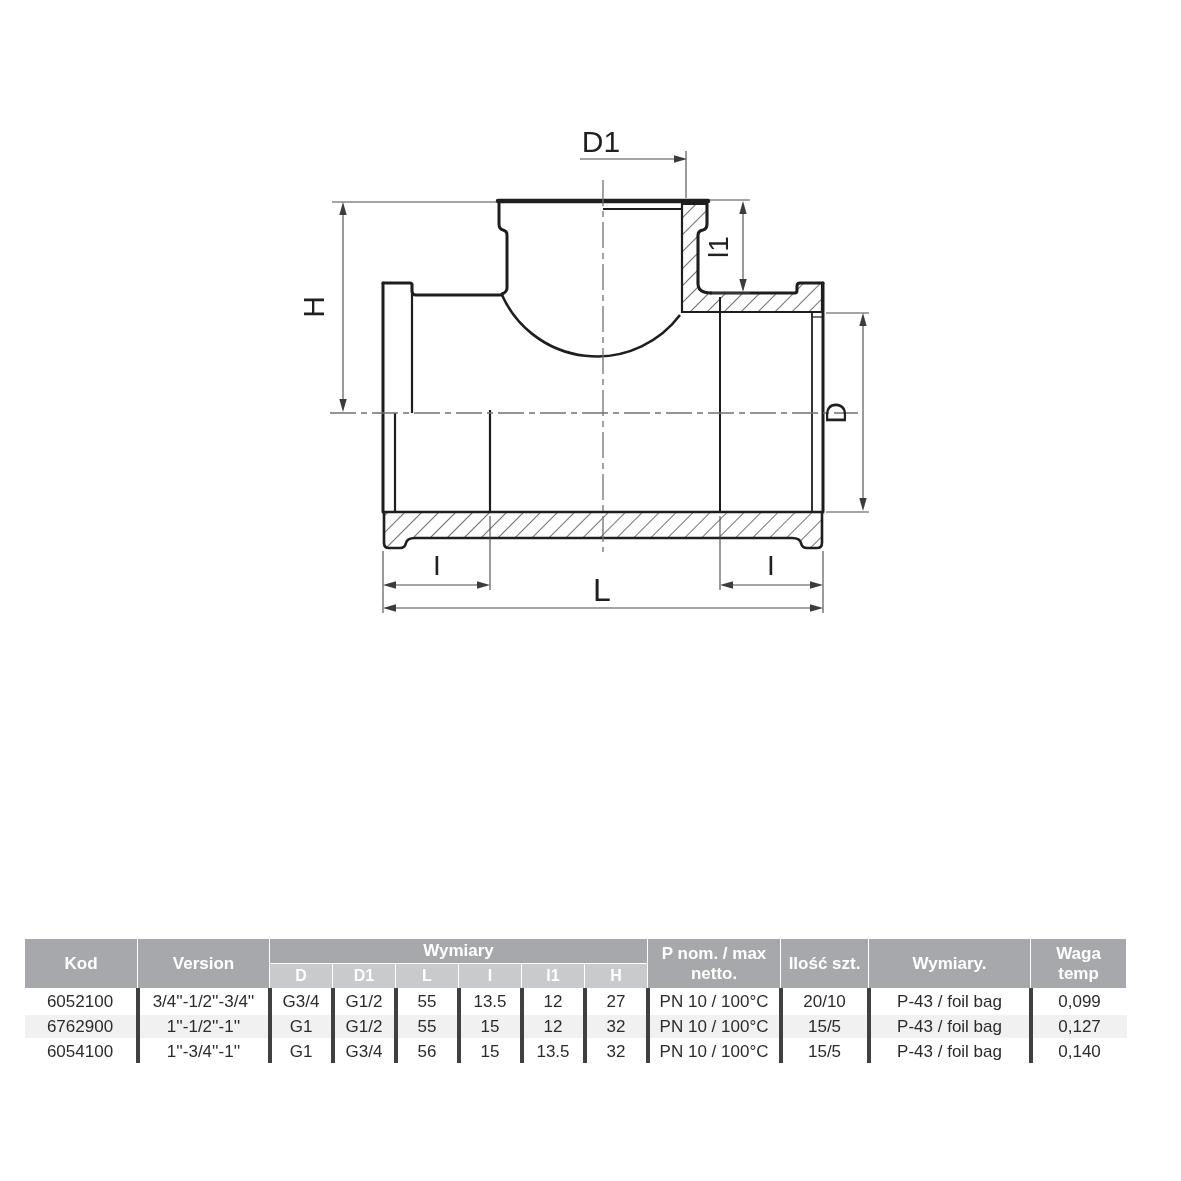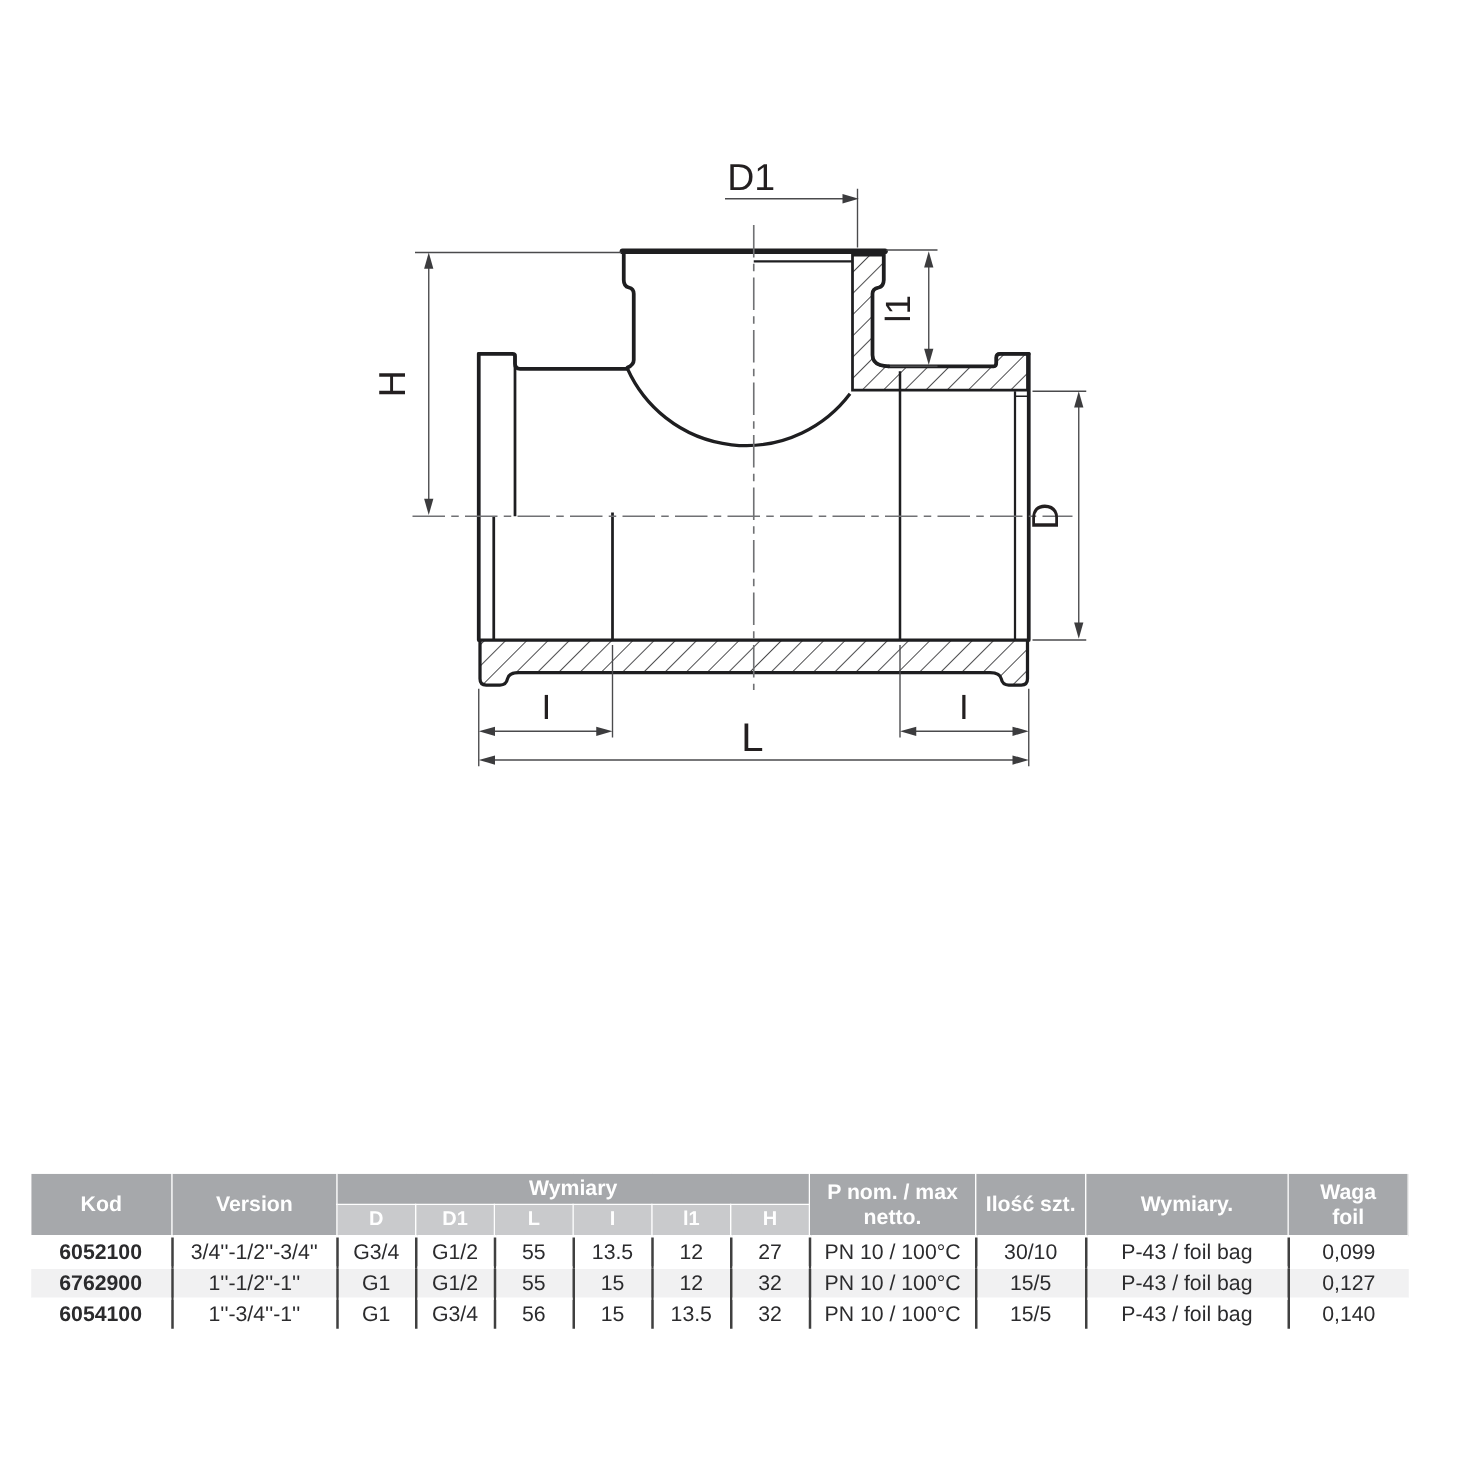--- a/index.html
+++ b/index.html
@@ -9,22 +9,22 @@
   svg text{font-family:"Liberation Sans", sans-serif;fill:#231f20;}
 
   
   table.spec{position:absolute;left:24px;top:938px;width:1102px;border-collapse:collapse;
              table-layout:fixed;font-size:17px;color:#2b2b2d;}
   table.spec th{background:#a6a8ab;color:#ffffff;font-weight:bold;border:1px solid #ffffff;
                 padding:0;line-height:1.15;text-align:center;vertical-align:middle;}
   table.spec th.sub{background:#c9cacc;height:24px;font-size:16px;}
   table.spec thead tr.band th{height:24px;}
   table.spec td{text-align:center;height:23px;padding:0 2px;border-top:2px solid #ffffff;
-                border-left:2px solid #404040;white-space:nowrap;overflow:hidden;}
-  table.spec td:first-child{border-left:none;font-weight:bold;}
+                border-left:4px solid #404040;white-space:nowrap;overflow:hidden;}
+  table.spec td:first-child{border-left:none;font-weight:normal;}
   table.spec tr.alt td{background:#f1f1f2;}
   .narrow{width:64px;margin:0 auto;}
   .mid{width:110px;margin:0 auto;}
 </style>
 </head>
 <body>
 
 <div class="page">
 
   <div class="drawing-wrap">
@@ -137,21 +137,21 @@
       <tr class="band">
         <th rowspan="2">Kod</th>
         <th rowspan="2">Version</th>
         <th colspan="6">Wymiary</th>
         <th rowspan="2">
             <div class="mid">P nom. / max netto.</div>
           </th>
         <th rowspan="2">Ilość szt.</th>
         <th rowspan="2">Wymiary.</th>
         <th rowspan="2">
-            <div class="narrow">Waga foil</div>
+            <div class="narrow">Waga temp</div>
           </th>
       </tr>
       <tr>
         <th class="sub">D</th>
         <th class="sub">D1</th>
         <th class="sub">L</th>
         <th class="sub">I</th>
         <th class="sub">l1</th>
         <th class="sub">H</th>
       </tr>
@@ -160,21 +160,21 @@
       <tr>
         <td>6052100</td>
         <td>3/4''-1/2''-3/4''</td>
         <td>G3/4</td>
         <td>G1/2</td>
         <td>55</td>
         <td>13.5</td>
         <td>12</td>
         <td>27</td>
         <td>PN 10 / 100°C</td>
-        <td>30/10</td>
+        <td>20/10</td>
         <td>P-43 / foil bag</td>
         <td>0,099</td>
       </tr>
       <tr class="alt">
         <td>6762900</td>
         <td>1''-1/2''-1''</td>
         <td>G1</td>
         <td>G1/2</td>
         <td>55</td>
         <td>15</td>

